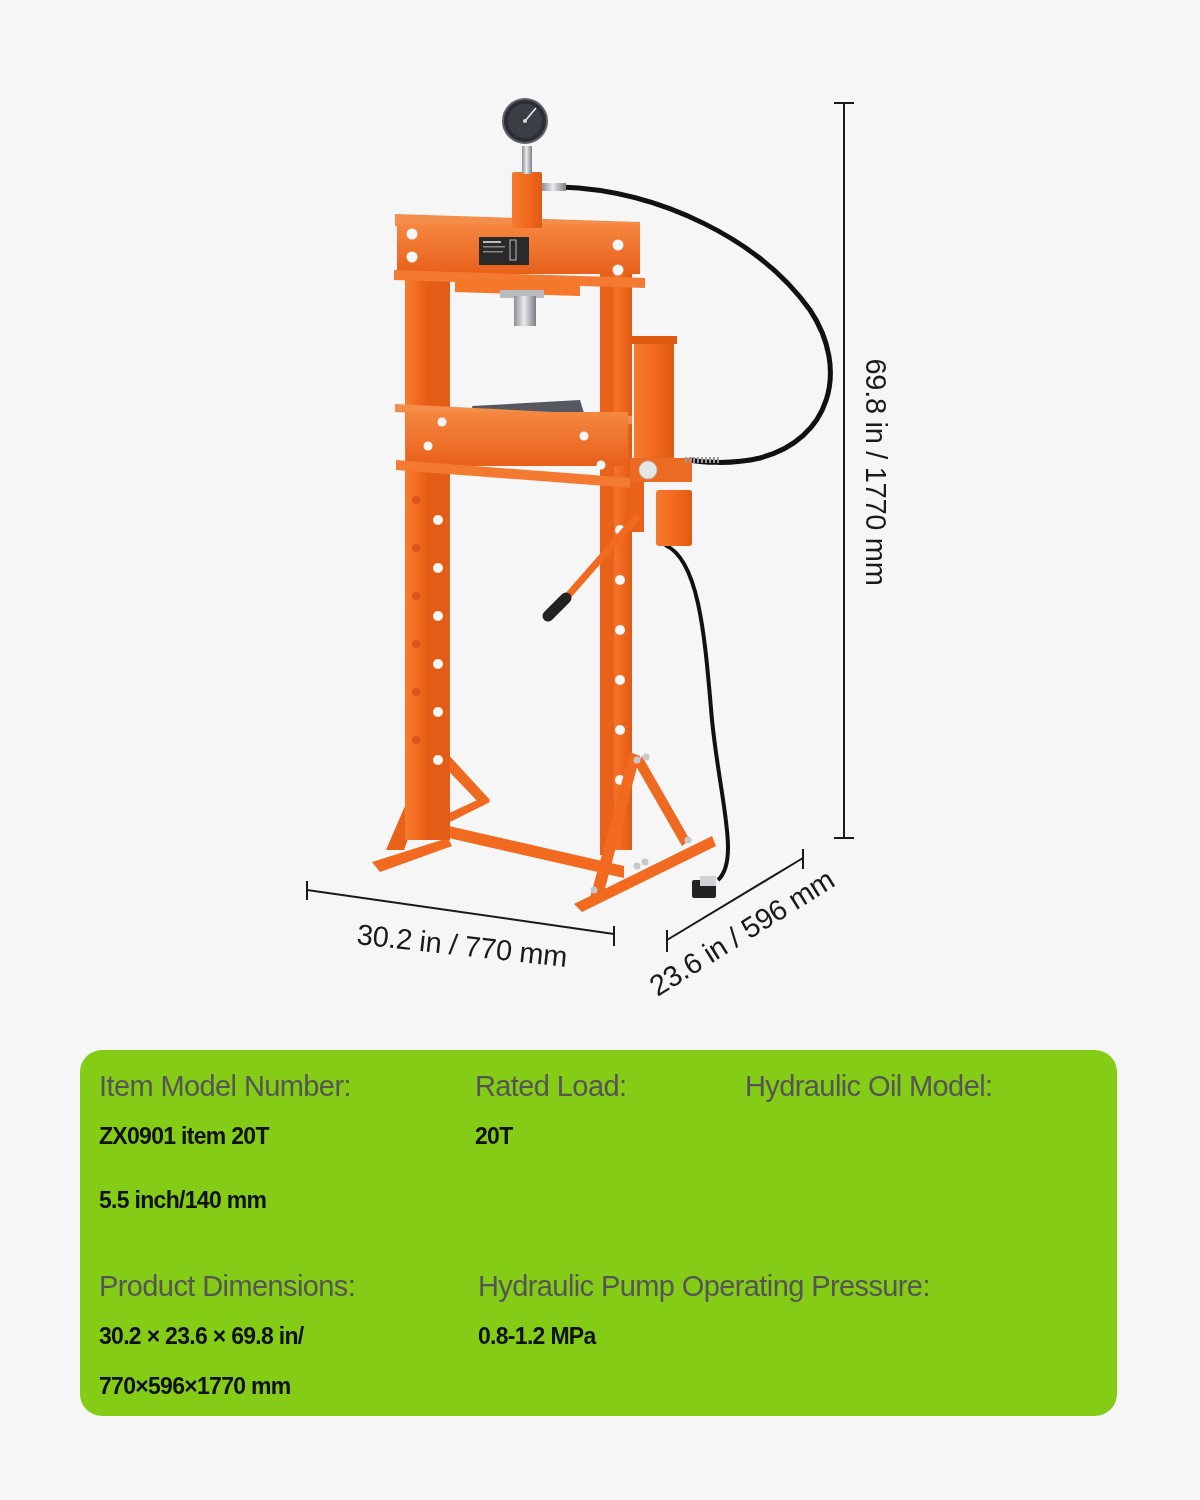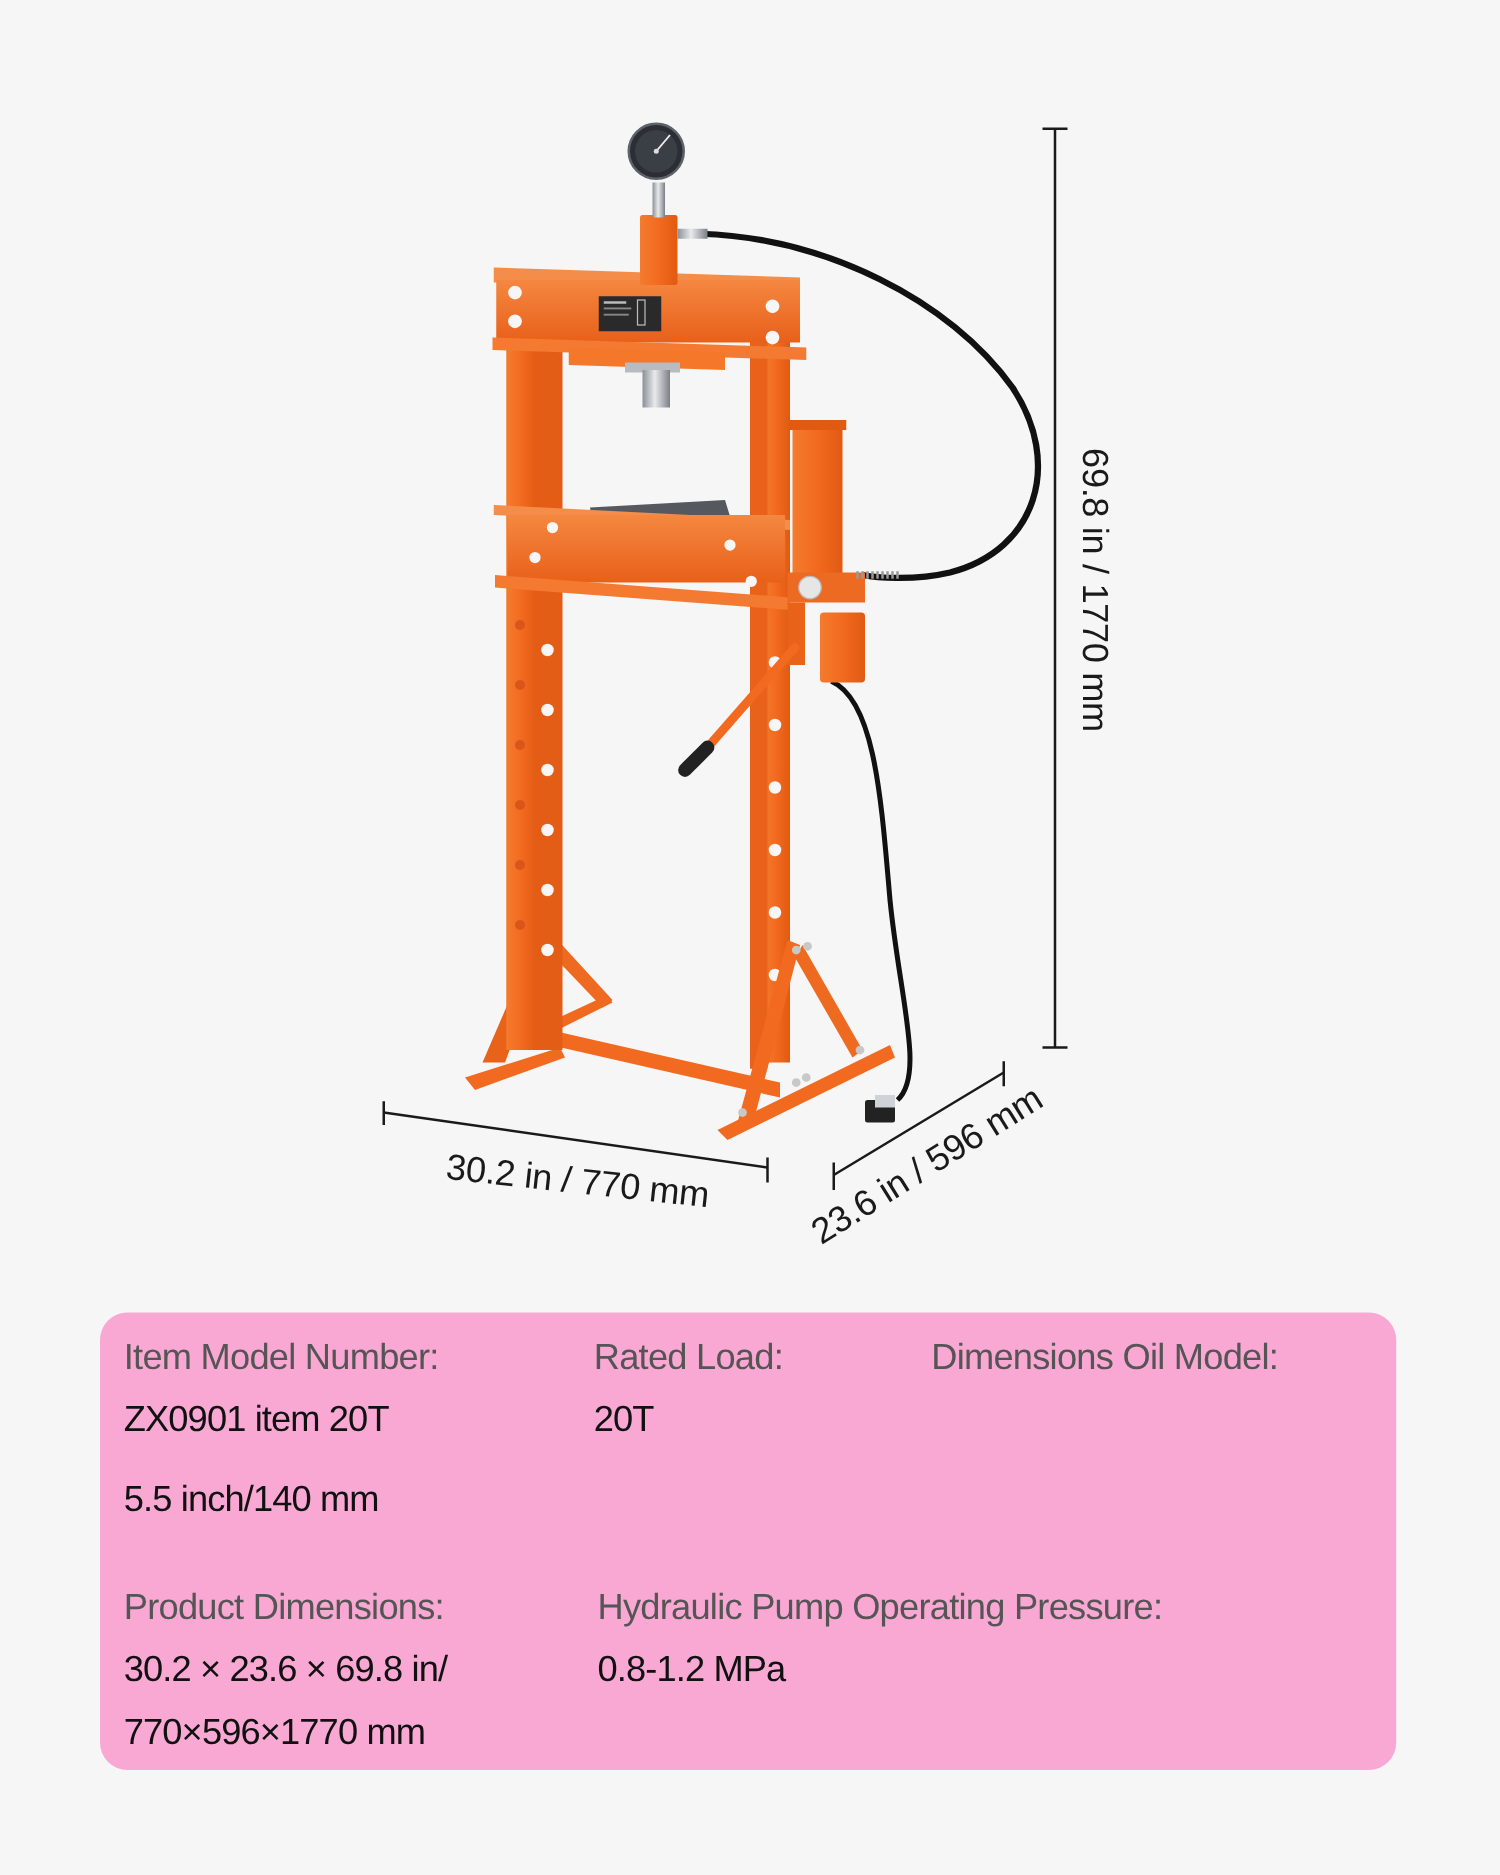--- a/index.html
+++ b/index.html
@@ -21,36 +21,36 @@
       letter-spacing: -0.3px;
     }
     .dim-height { left: 875px; top: 472px; transform: translate(-50%, -50%) rotate(90deg); }
     .dim-width { left: 462px; top: 946px; transform: translate(-50%, -50%) rotate(6.2deg); }
     .dim-depth { left: 742px; top: 933px; transform: translate(-50%, -50%) rotate(-32deg); }
 
     .spec-card {
       position: absolute;
       left: 80px; top: 1050px;
       width: 1037px; height: 366px;
-      background: #f9a8d4;
+      background: #84cc16;
       border-radius: 22px;
     }
     .spec {
       position: absolute;
     }
     .spec-label {
       font-size: 29px;
       color: #555555;
       letter-spacing: -0.6px;
       line-height: 36px;
       white-space: nowrap;
     }
     .spec-value {
-      font-size: 29px;
-      font-weight: normal;
+      font-size: 23px;
+      font-weight: bold;
       color: #111111;
       letter-spacing: -0.7px;
       line-height: 50px;
       white-space: nowrap;
       margin-top: 7px;
     }
   </style>
 </head>
 <body>
 
@@ -225,21 +225,21 @@
 <div class="spec-card">
   <div class="spec" style="left:19px; top:18px;">
     <div class="spec-label">Item Model Number:</div>
     <div class="spec-value">ZX0901 item 20T</div>
   </div>
   <div class="spec" style="left:395px; top:18px;">
     <div class="spec-label">Rated Load:</div>
     <div class="spec-value">20T</div>
   </div>
   <div class="spec" style="left:665px; top:18px;">
-    <div class="spec-label">Dimensions Oil Model:</div>
+    <div class="spec-label">Hydraulic Oil Model:</div>
   </div>
 
   <div class="spec" style="left:19px; top:118px;">
     <div class="spec-value">5.5 inch/140 mm</div>
   </div>
 
   <div class="spec" style="left:19px; top:218px;">
     <div class="spec-label">Product Dimensions:</div>
     <div class="spec-value">30.2 × 23.6 × 69.8 in/</div>
     <div class="spec-value" style="margin-top:0;">770×596×1770 mm</div>

